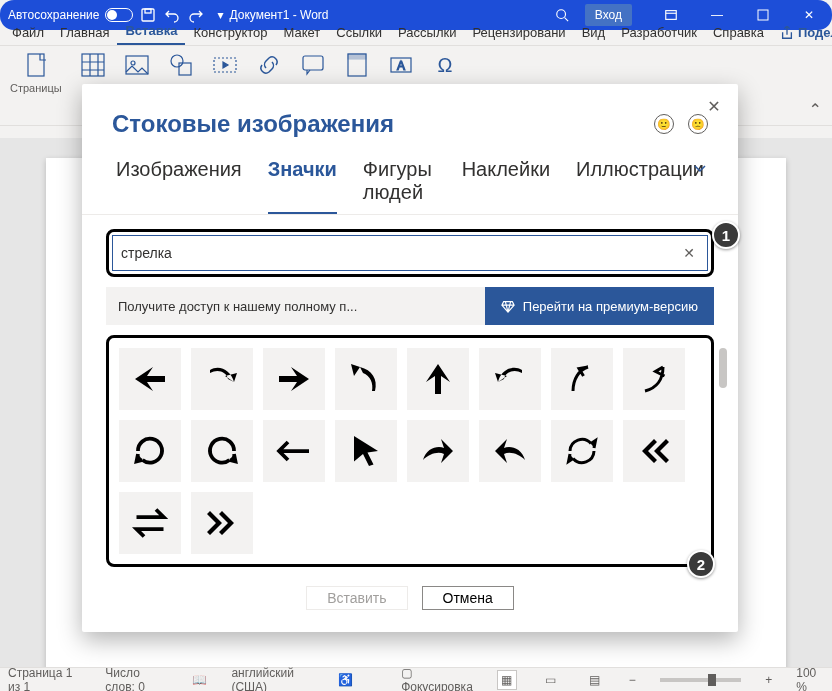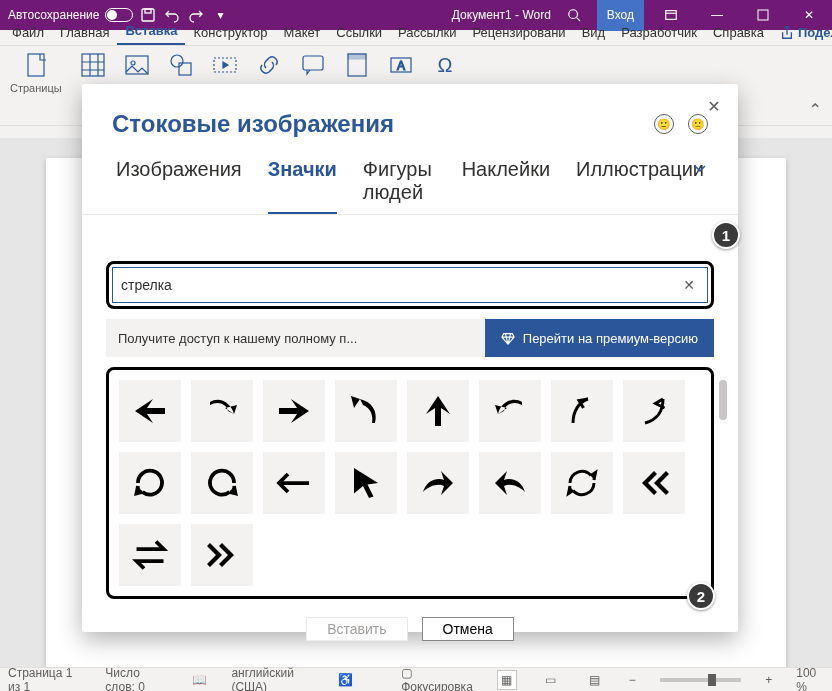--- a/index.html
+++ b/index.html
@@ -1,27 +1,27 @@
 <!DOCTYPE html>
 <html><head>
 <meta charset="utf-8">
 <style>
   * { box-sizing: border-box; margin: 0; padding: 0; font-family: "Segoe UI", Arial, sans-serif; }
   body { width: 832px; height: 691px; background: #f3f2f1; overflow: hidden; position: relative; }
 
   
-  .titlebar { height: 30px; background: #701a75; display: flex; align-items: center; color: #fff; font-size: 12px; }
+  .titlebar { height: 30px; background: #1d4ed8; display: flex; align-items: center; color: #fff; font-size: 12px; border-radius: 14px; }
   .titlebar .left { display: flex; align-items: center; gap: 6px; padding-left: 8px; }
   .titlebar .autosave-toggle { width: 28px; height: 14px; border: 1px solid #fff; border-radius: 7px; position: relative; }
   .titlebar .autosave-toggle::after { content:""; position:absolute; width:10px; height:10px; border-radius:50%; background:#fff; top:1px; left:1px; }
   .titlebar .qat-icon { width: 18px; height: 18px; display:flex; align-items:center; justify-content:center; color:#fff; }
-  .titlebar .center { flex:1; text-align:right; }
+  .titlebar .center { flex:1; text-align:left; }
   .titlebar .right { display:flex; align-items:center; gap:0; }
   .titlebar .right .btn { width:46px; height:30px; display:flex; align-items:center; justify-content:center; color:#fff; font-size:12px; }
-  .titlebar .login { background:#4472c4; padding:0 10px; height:32px; display:flex; align-items:center; border-radius:2px; margin-right:4px; font-size:12px; }
+  .titlebar .login { background:#4472c4; padding:0 10px; height:22px; display:flex; align-items:center; border-radius:2px; margin-right:16px; font-size:12px; }
 
   
   .ribbon-tabs { height: 16px; background:#f3f2f1; display:flex; align-items:flex-end; border-bottom:1px solid #e1dfdd; padding:0 4px; font-size:13px; }
   .ribbon-tab { padding: 5px 8px; color:#323130; cursor:pointer; }
   .ribbon-tab.active { color:#2b579a; border-bottom:2px solid #2b579a; font-weight:600; }
   .ribbon-share { margin-left:auto; color:#2b579a; font-weight:600; display:flex; align-items:center; gap:4px; padding:5px 8px; }
 
   
   .ribbon { height: 80px; background:#f3f2f1; border-bottom:1px solid #e1dfdd; display:flex; align-items:flex-start; padding:6px 10px; gap:18px; position:relative; }
   .ribbon .grp { display:flex; flex-direction:column; align-items:center; gap:4px; color:#605e5c; font-size:11px; }
@@ -47,21 +47,21 @@
   .dialog .title { color:#2b579a; font-size:24px; font-weight:600; flex:1; }
   .dialog .feedback { display:flex; gap:14px; color:#605e5c; }
   .dialog .feedback .face { width:20px; height:20px; border:1.5px solid #605e5c; border-radius:50%; display:flex; align-items:center; justify-content:center; font-size:11px; }
 
   .dialog .tabs { display:flex; gap:26px; padding: 10px 34px 0; border-bottom:1px solid #edebe9; font-size:20px; position:relative; }
   .dialog .tab { padding-bottom:10px; color:#323130; cursor:pointer; }
   .dialog .tab.active { color:#2b579a; border-bottom:2px solid #2b579a; font-weight:600; }
   .dialog .tabs .expand { position:absolute; right:30px; top:10px; color:#2b579a; }
 
   .dialog .searchrow { padding: 14px 24px 10px; position:relative; }
-  .dialog .search-wrap { border:3px solid #000; border-radius:8px; padding:3px;margin-top:32px; }
+  .dialog .search-wrap { border:3px solid #000; border-radius:8px; padding:3px; }
   .dialog .search-inner { border:1px solid #2b579a; display:flex; align-items:center; height:36px; padding:0 8px; }
   .dialog .search-inner input { flex:1; border:none; outline:none; font-size:14px; color:#323130; }
   .dialog .search-inner .clear { color:#605e5c; font-size:14px; cursor:pointer; padding:0 4px; }
   .callout { position:absolute; width:28px; height:28px; border-radius:50%; background:#3a3a3a; color:#fff; display:flex; align-items:center; justify-content:center; font-weight:700; font-size:15px; border:2px solid #fff; box-shadow:0 1px 3px rgba(0,0,0,0.4); z-index:10; }
 
   .dialog .premium-row { margin: 0 24px 10px; display:flex; align-items:center; background:#f3f2f1; height:38px; }
   .dialog .premium-row .msg { flex:1; padding:0 12px; font-size:13px; color:#323130; white-space:nowrap; overflow:hidden; text-overflow:ellipsis; }
   .dialog .premium-row .btn { background:#2b579a; color:#fff; height:38px; padding:8px 16px; display:flex; align-items:center; gap:8px; font-size:13px; cursor:pointer; }
 
   .dialog .grid-wrap { margin: 0 24px; border:3px solid #000; border-radius:8px; padding:10px; position:relative; height:232px; }

